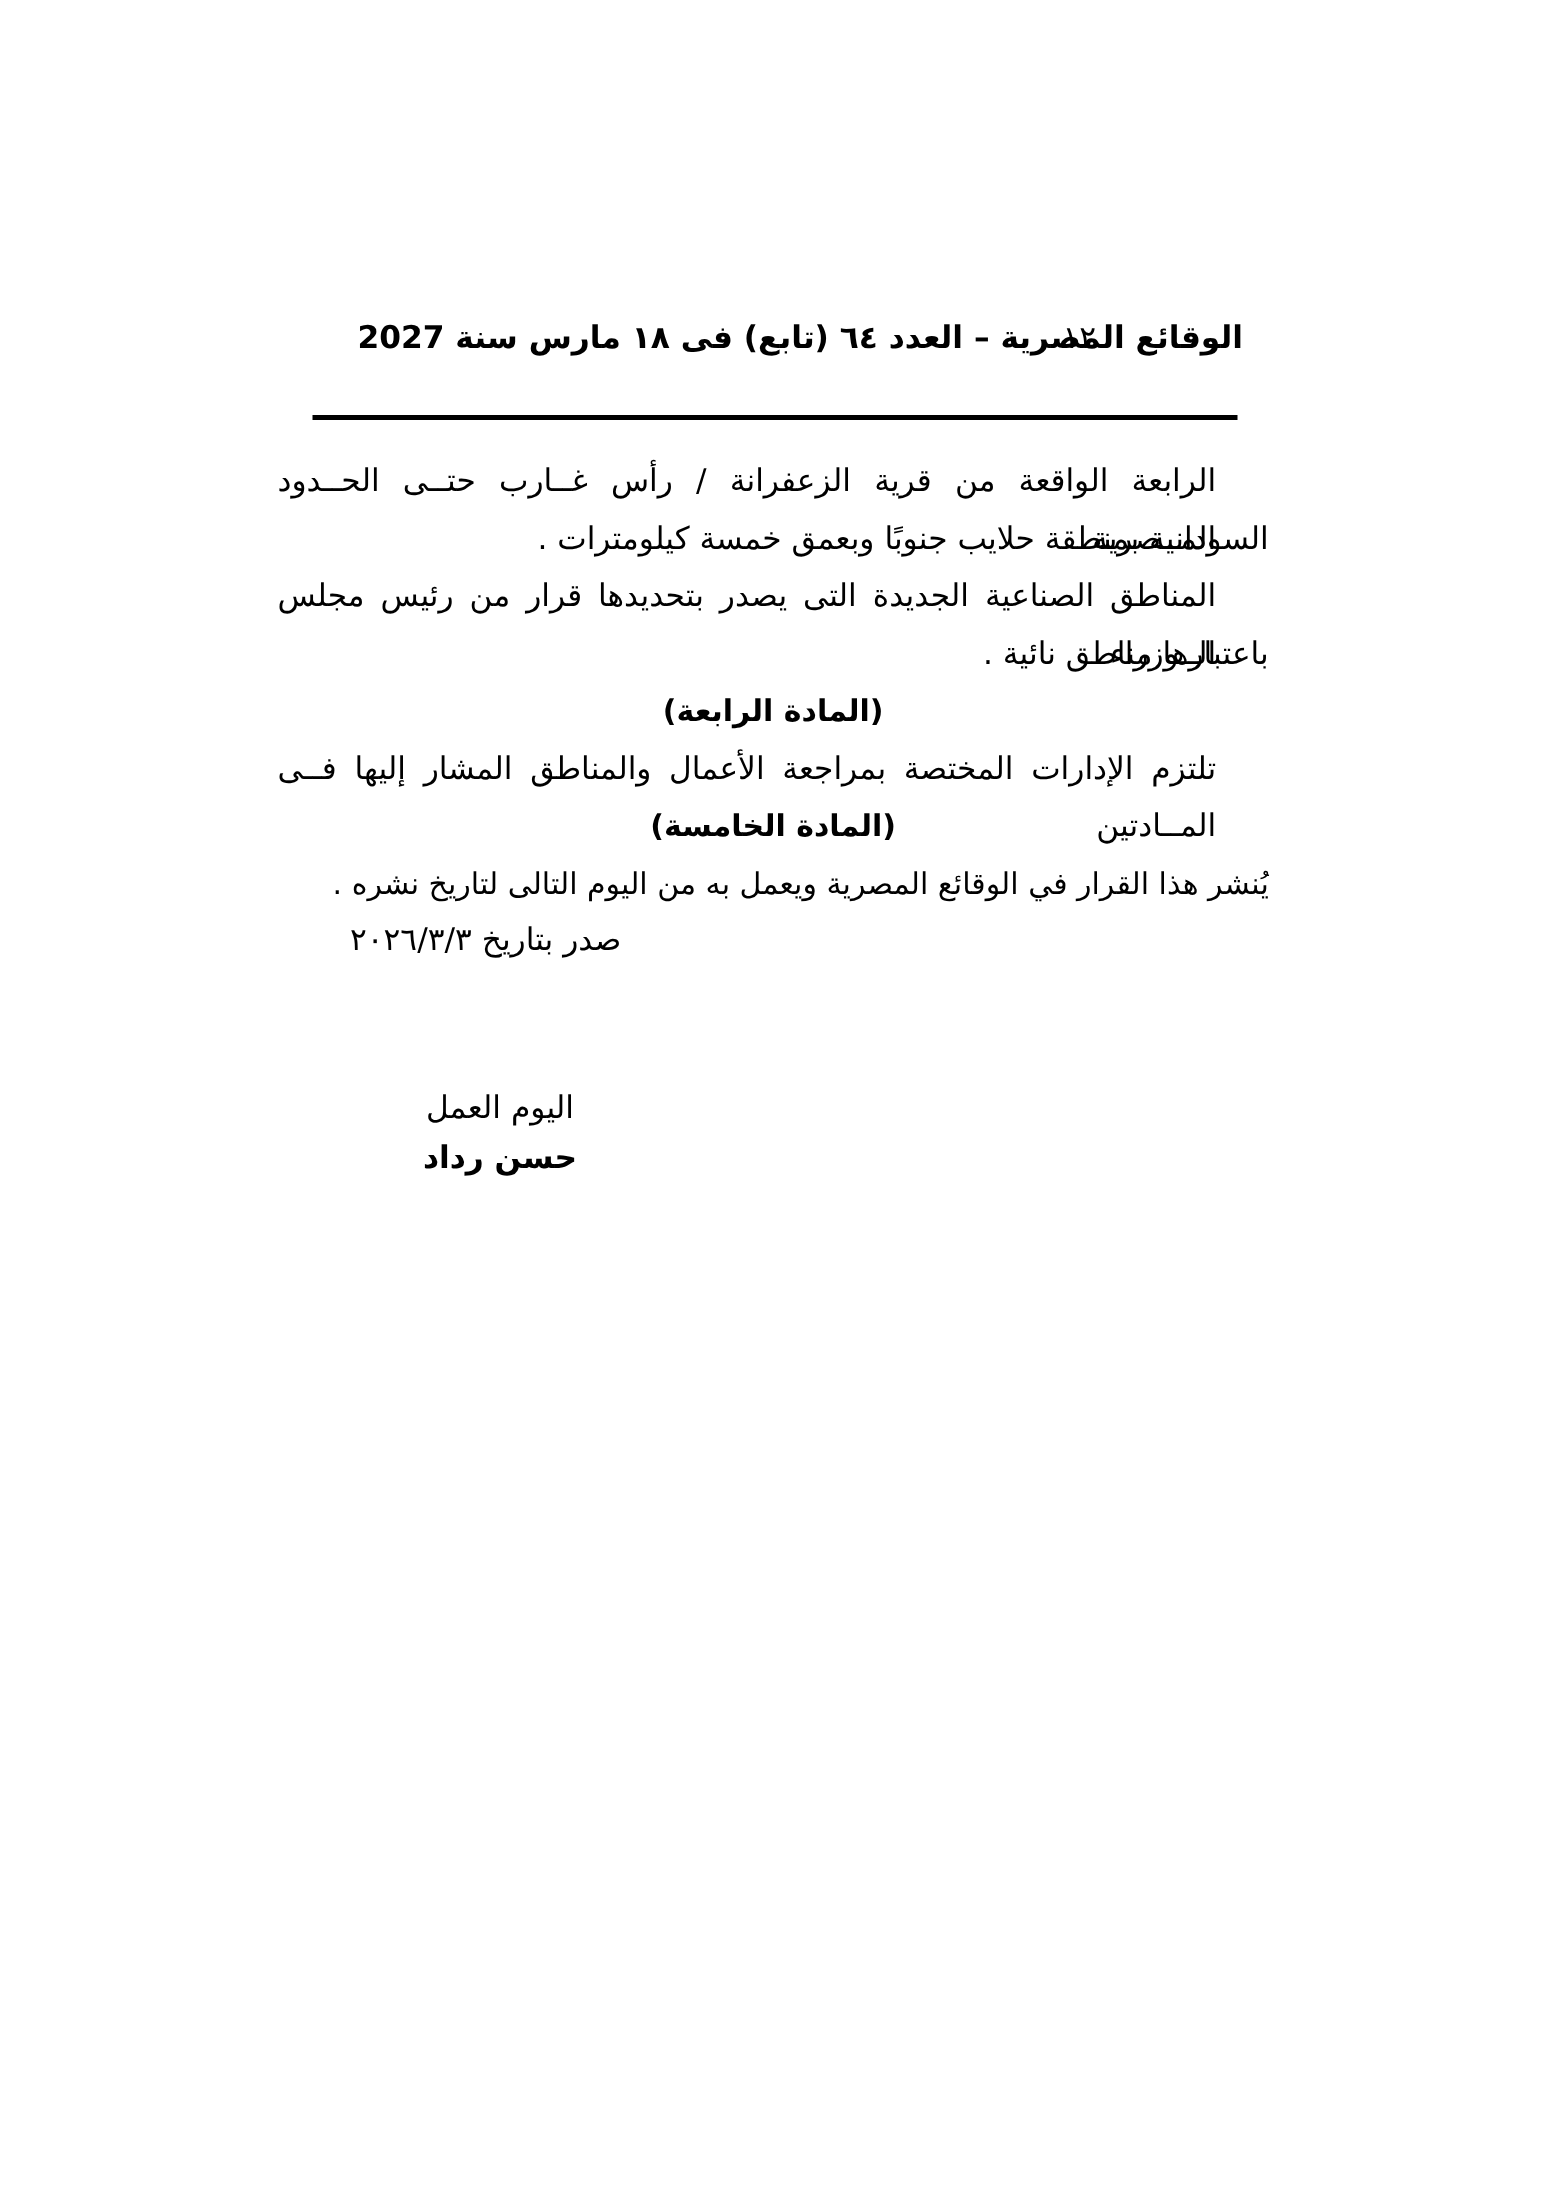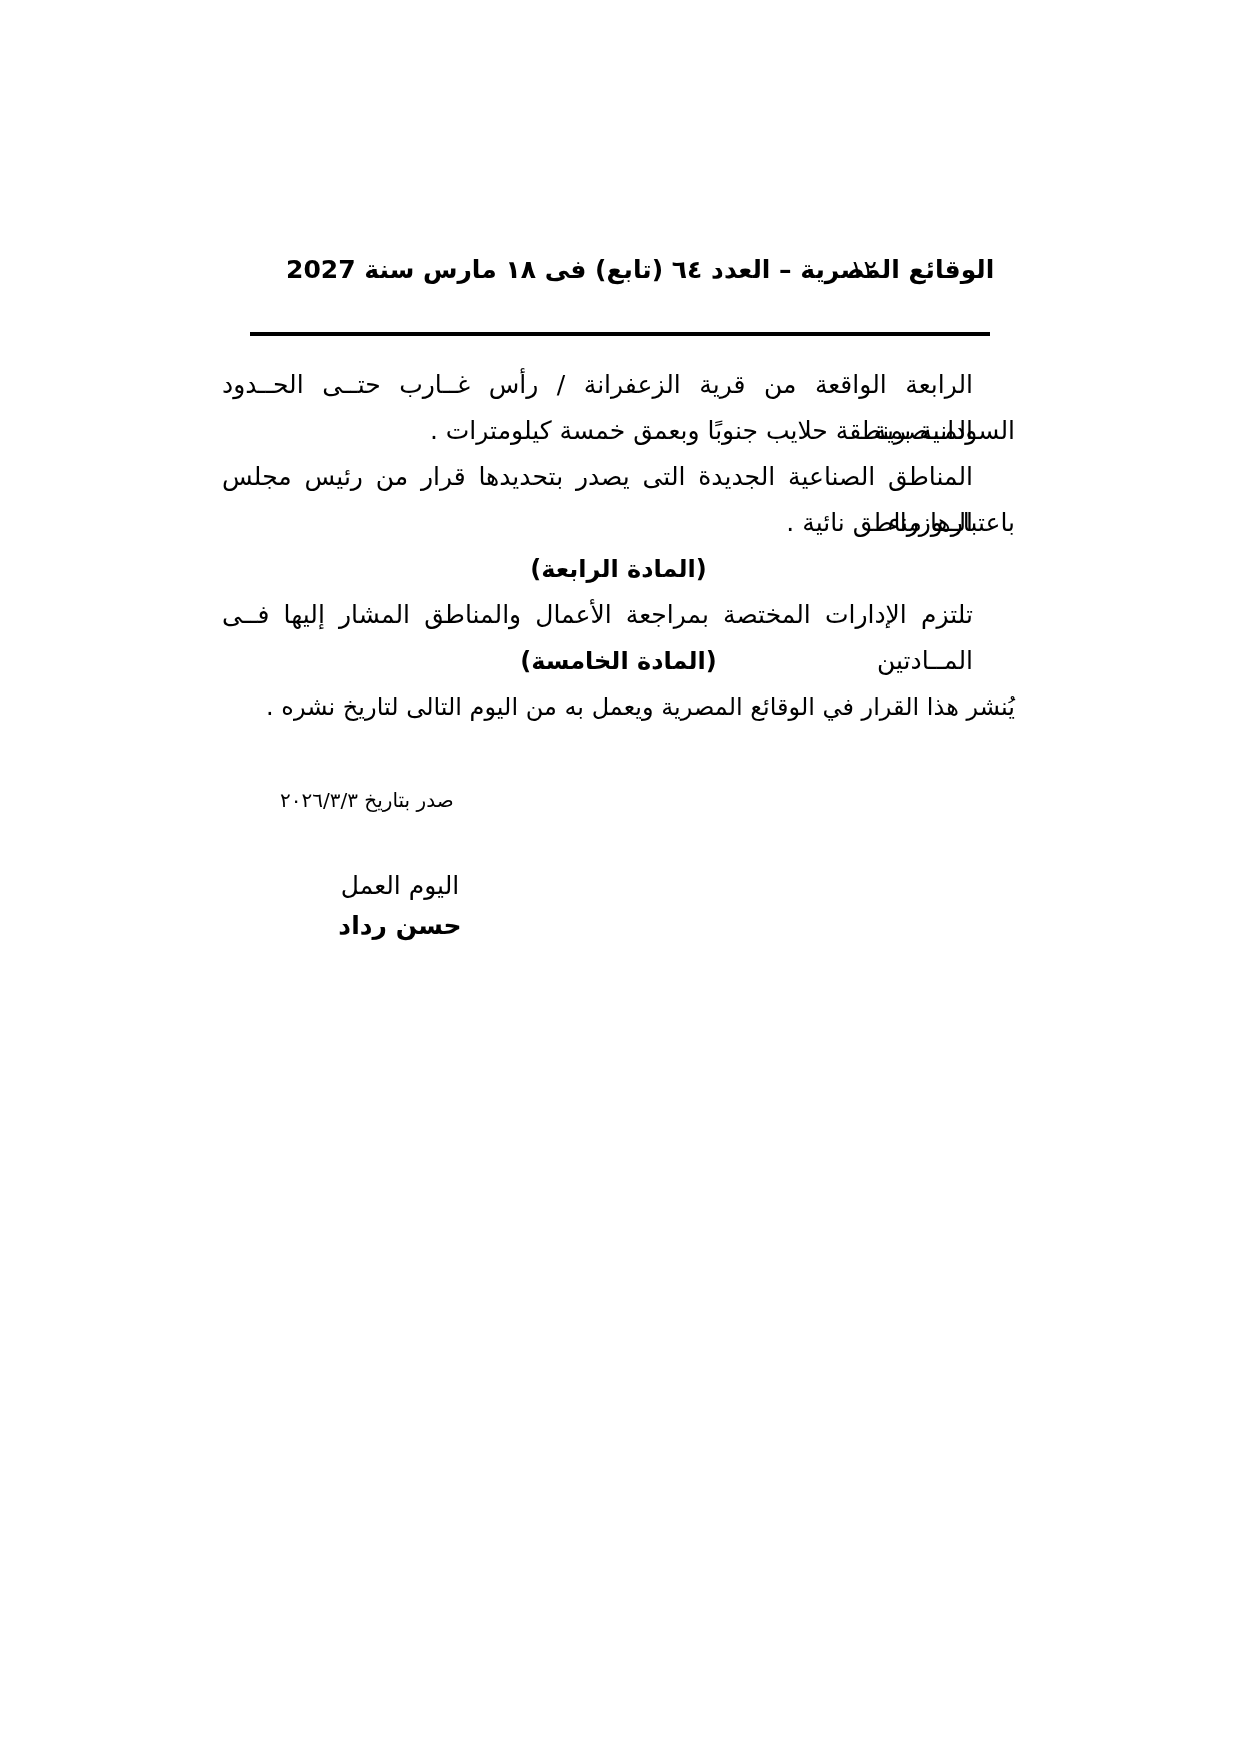--- a/index.html
+++ b/index.html
@@ -80,22 +80,21 @@
     font-size: 24px;
   }
   .publish-line {
     font-size: 24px;
   }
   .date-line {
     height: 44px;
     line-height: 44px;
     padding-left: 58px;
     text-align: left;
-    font-size: 20px;
-    margin-top: 48px;
+    font-size: 25px;
   }
   
   .signature {
     position: absolute;
     top: 866px;
     left: 320px;
     width: 160px;
     text-align: center;
     direction: rtl;
   }

